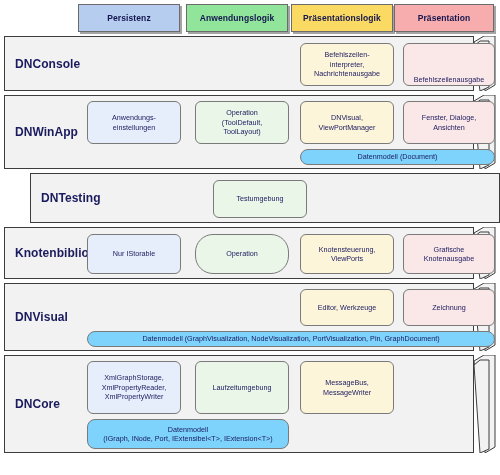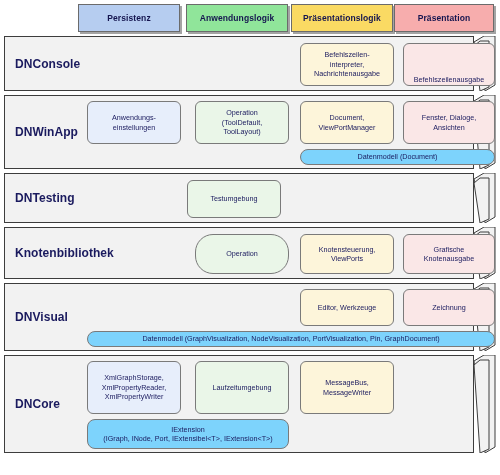--- a/index.html
+++ b/index.html
@@ -173,39 +173,39 @@
           </div>
           <div class="cell-box c-anwendungslogik" style="left: 112px; width: 94px; top: 5px; height: 43px;">
             <div class="lines">
               <span>Operation</span>
               <span>(ToolDefault,</span>
               <span>ToolLayout)</span>
             </div>
           </div>
           <div class="cell-box c-praeslogik" style="left: 217px; width: 94px; top: 5px; height: 43px;">
             <div class="lines">
-              <span>Document,</span>
+              <span>DNVisual,</span>
               <span>ViewPortManager</span>
             </div>
           </div>
           <div class="cell-box c-praesentation" style="left: 320px; width: 92px; top: 5px; height: 43px;">
             <div class="lines">
               <span>Fenster, Dialoge,</span>
               <span>Ansichten</span>
             </div>
           </div>
           <div class="cell-box c-neutral" style="left: 217px; width: 195px; top: 53px; height: 16px; border-radius: 8px;">
             <div class="lines">
               <span>Datenmodell (Document)</span>
             </div>
           </div>
         </div>
       </div>
     </div>
-    <div class="pkg-row" style="height: 50px;">
+    <div class="pkg-row" style="height: 50px; margin-left: 26px;">
       <div class="pkg-stack">
         <svg width="22" height="50" viewBox="0 0 22 50">
           <path d="M0 6 L10 0 L21 0 L21 44 L11 50 L11 49.5 Z" fill="#f2f2f2" stroke="#3d3d3d" stroke-width="1"></path>
           <path d="M0 10 L6 5 L15 5 L15 46 L6 50 Z" fill="#f2f2f2" stroke="#3d3d3d" stroke-width="1"></path>
         </svg>
       </div>
       <div class="pkg-body">
         <div class="row-label">DNTesting</div>
         <div class="cells">
           <div class="cell-box c-anwendungslogik" style="left: 104px; width: 94px; top: 6px; height: 38px;">
@@ -219,20 +219,25 @@
     <div class="pkg-row" style="height: 52px;">
       <div class="pkg-stack">
         <svg width="22" height="52" viewBox="0 0 22 52">
           <path d="M0 6 L10 0 L21 0 L21 46 L11 52 L11 51.5 Z" fill="#f2f2f2" stroke="#3d3d3d" stroke-width="1"></path>
           <path d="M0 10 L6 5 L15 5 L15 48 L6 52 Z" fill="#f2f2f2" stroke="#3d3d3d" stroke-width="1"></path>
         </svg>
       </div>
       <div class="pkg-body">
         <div class="row-label">Knotenbibliothek</div>
         <div class="cells">
+          <div class="cell-box c-persistenz" style="left: 4px; width: 94px; top: 6px; height: 40px;">
+            <div class="lines">
+              <span>Nur IStorable</span>
+            </div>
+          </div>
           <div class="cell-box c-anwendungslogik" style="left: 112px; width: 94px; top: 6px; height: 40px; border-radius: 18px;">
             <div class="lines">
               <span>Operation</span>
             </div>
           </div>
           <div class="cell-box c-praeslogik" style="left: 217px; width: 94px; top: 6px; height: 40px;">
             <div class="lines">
               <span>Knotensteuerung,</span>
               <span>ViewPorts</span>
             </div>
@@ -297,20 +302,20 @@
             </div>
           </div>
           <div class="cell-box c-praeslogik" style="left: 217px; width: 94px; top: 5px; height: 53px;">
             <div class="lines">
               <span>MessageBus,</span>
               <span>MessageWriter</span>
             </div>
           </div>
           <div class="cell-box c-neutral" style="left: 4px; width: 202px; top: 63px; height: 30px; border-radius: 8px;">
             <div class="lines">
-              <span>IExtension</span>
+              <span>Datenmodell</span>
               <span>(IGraph, INode, Port, IExtensibel&lt;T&gt;, IExtension&lt;T&gt;)</span>
             </div>
           </div>
         </div>
       </div>
     </div>
   </div>
 
 </body></html>

